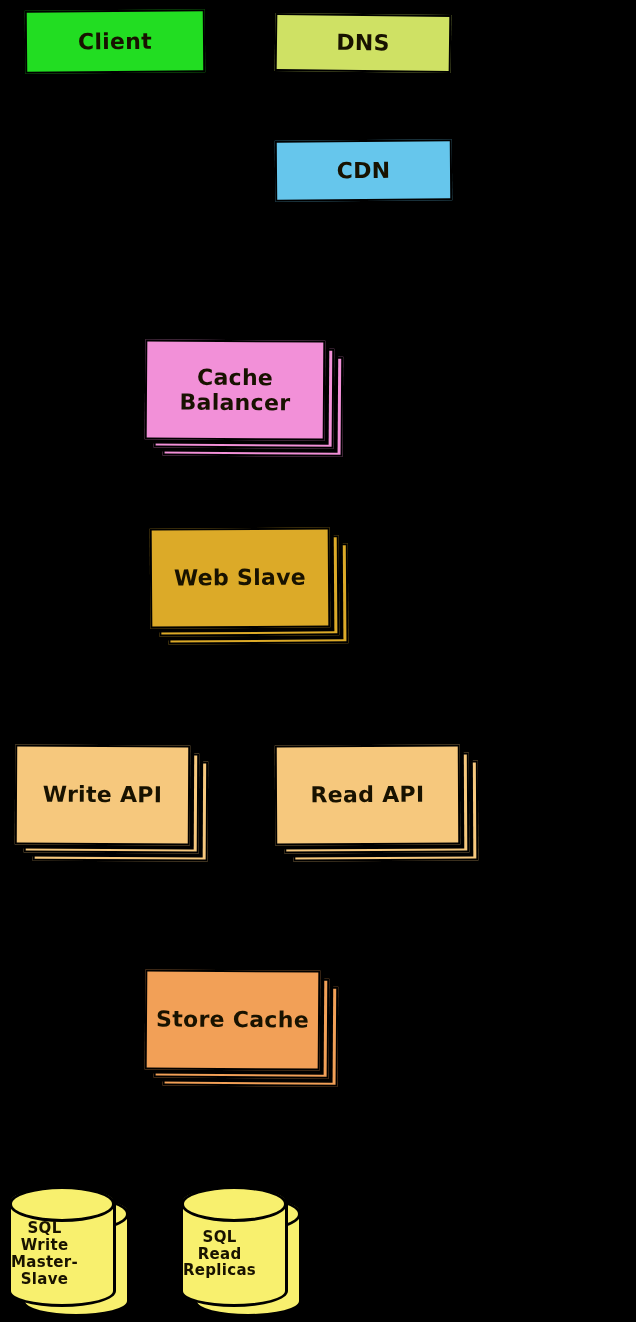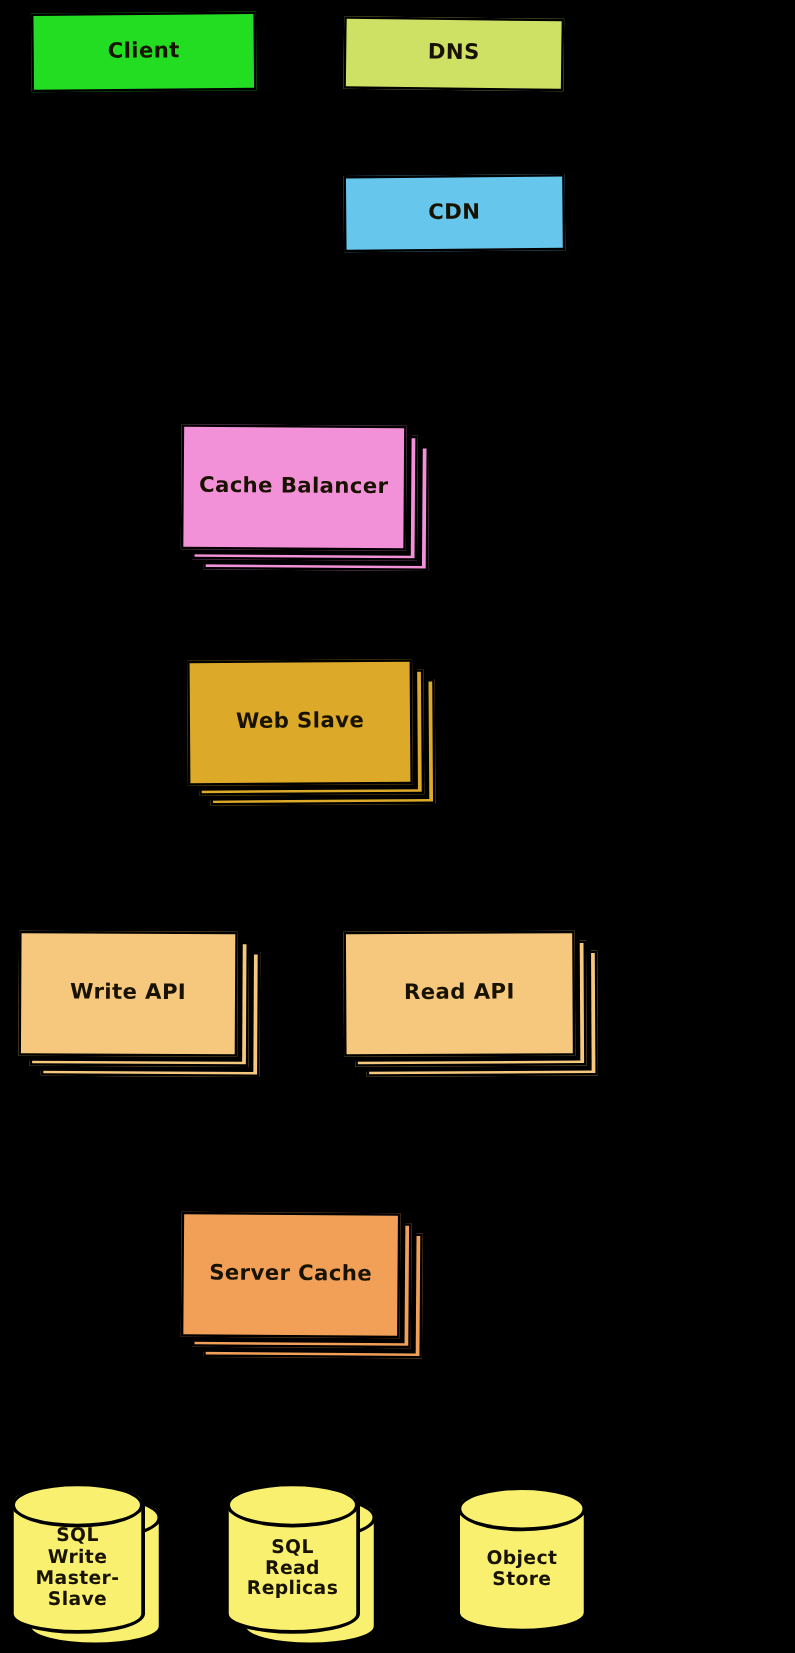--- a/index.html
+++ b/index.html
@@ -26,21 +26,21 @@
     display: flex;
     align-items: center;
     justify-content: center;
   }
   .card.back1 { transform: translate(9px, 8px); }
   .card.back2 { transform: translate(18px, 16px); }
 
   .label {
     font-weight: bold;
     color: #181200;
-    font-size: 17px;
+    font-size: 22px;
     text-align: center;
     white-space: pre-line;
     letter-spacing: 0.3px;
     line-height: 1.15;
   }
 
   
   .cyl-stack { position: absolute; }
 
   .cyl {
@@ -56,21 +56,20 @@
     top: -2px; left: -2px; right: -2px;
     height: 30px;
     background: var(--c, #ff6);
     border: 3px solid #000;
     border-radius: 50%;
   }
   .cyl.back  { transform: translate(14px, 10px); }
   .cyl.front {
     display: flex;
     align-items: center;
-    justify-content: center;
     padding-top: 16px;
   }
   .cyl .label { font-size: 15px; line-height: 1.12; position: relative; z-index: 2; }
 
   
   #n-client   { left: 25px;  top: 10px;   width: 180px; height: 63px;  transform: rotate(-0.5deg); }
   #n-dns      { left: 275px; top: 14px;   width: 176px; height: 58px;  transform: rotate(0.7deg); }
   #n-cdn      { left: 275px; top: 140px;  width: 177px; height: 61px;  transform: rotate(-0.5deg); }
   #n-lb       { left: 145px; top: 340px;  width: 180px; height: 100px; transform: rotate(0.4deg); }
   #n-web      { left: 150px; top: 528px;  width: 180px; height: 100px; transform: rotate(-0.4deg); }
@@ -133,21 +132,21 @@
     <div class="card back1"></div>
     <div class="card front">
       <span class="label">Write API</span>
     </div>
   </div>
 
   <div class="stack" id="n-cache" style="--c: #f2a057;">
     <div class="card back2"></div>
     <div class="card back1"></div>
     <div class="card front">
-      <span class="label">Server Cache</span>
+      <span class="label">Store Cache</span>
     </div>
   </div>
 
   <div class="cyl-stack" id="n-sqlwrite" style="--c: #f8f06e;">
     <div class="cyl back"></div>
     <div class="cyl front">
       <span class="label">SQL
 Write
 Master-
 Slave</span>
@@ -156,20 +155,14 @@
 
   <div class="cyl-stack" id="n-sqlread" style="--c: #f8f06e;">
     <div class="cyl back"></div>
     <div class="cyl front">
       <span class="label">SQL
 Read
 Replicas</span>
     </div>
   </div>
 
-  <div class="cyl-stack" id="n-objstore" style="--c: #f8f06e;">
-    <div class="cyl front">
-      <span class="label">Object
-Store</span>
-    </div>
-  </div>
 
 </div>
 
 </body></html>

